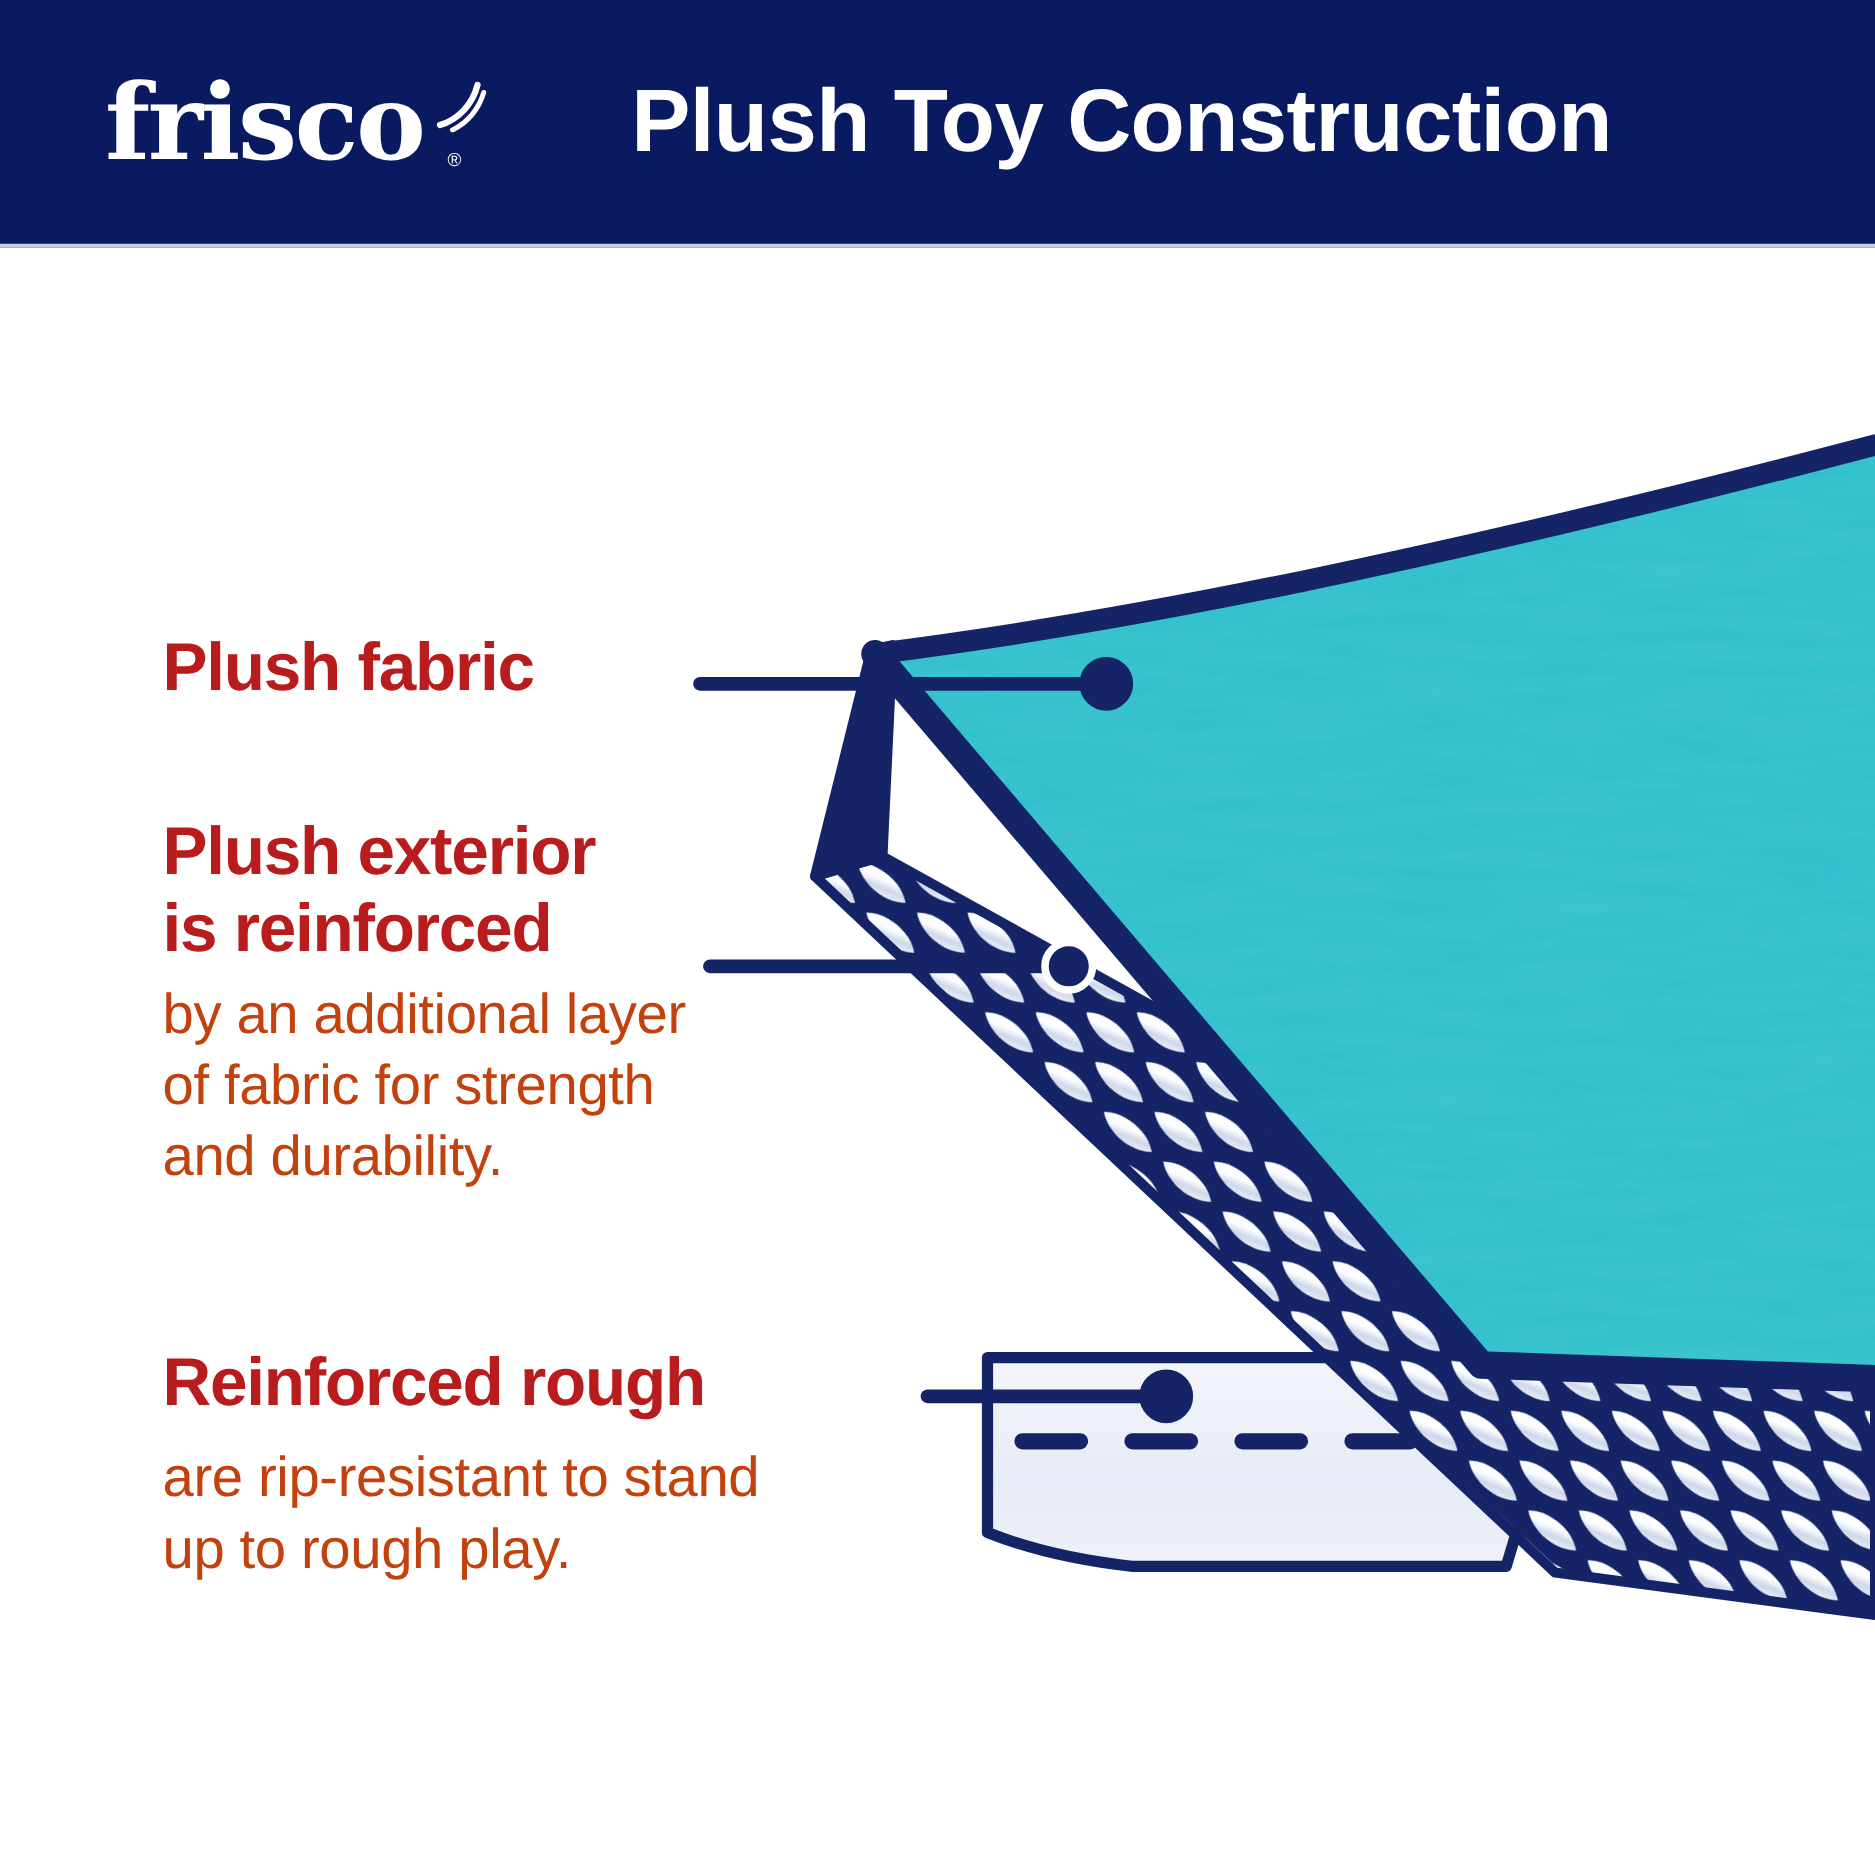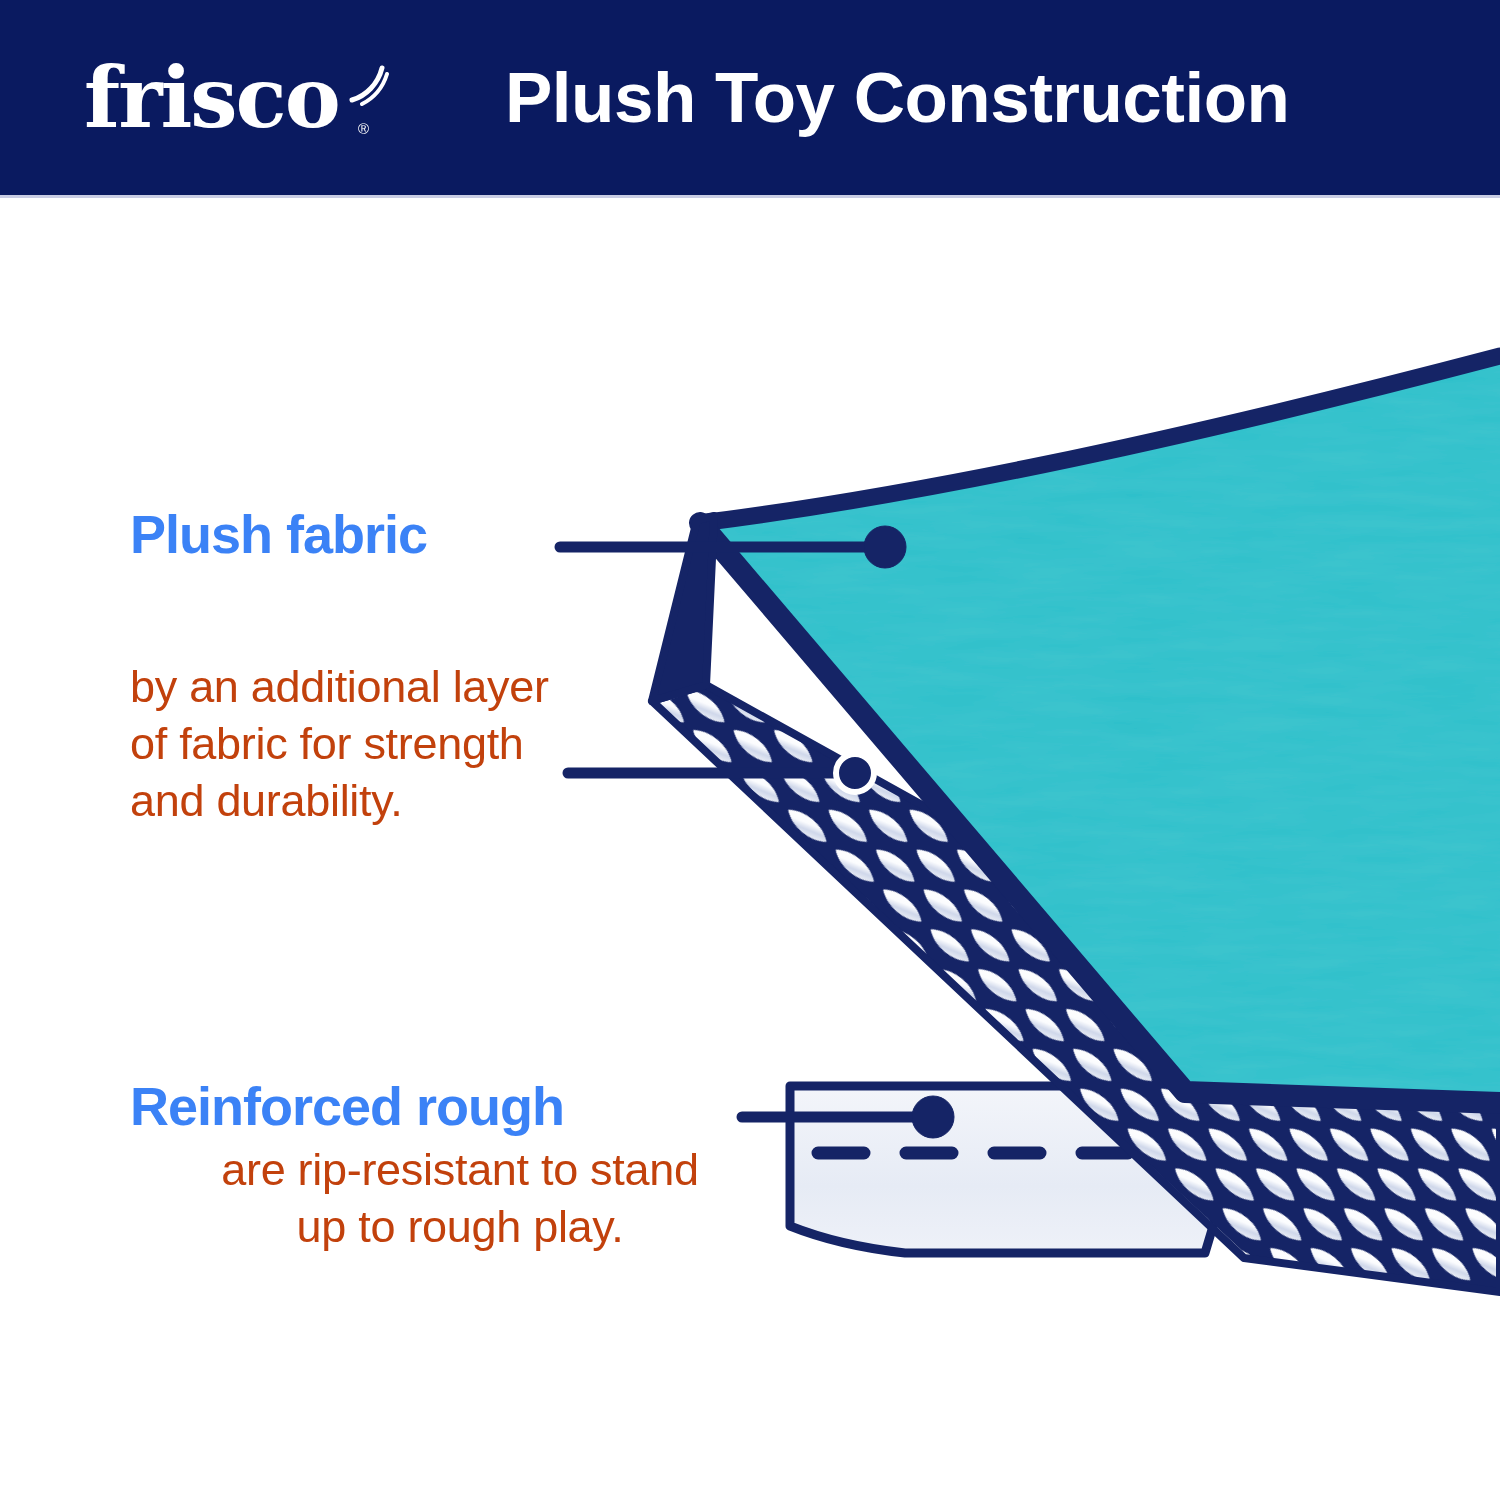--- a/index.html
+++ b/index.html
@@ -85,41 +85,41 @@
   
   .callout {
     position: absolute;
     color: #152466;
   }
   .callout-title {
     font-family: "Liberation Sans", sans-serif;
     font-weight: bold;
     font-size: 54px;
     line-height: 62px;
-    color: #3b82f6;
+    color: #b91c1c;
     letter-spacing: -1px;
     white-space: pre-line;
     margin: 0;
   }
   .callout-body {
     font-family: "Liberation Sans", sans-serif;
     font-weight: normal;
     font-size: 45px;
     line-height: 57px;
     color: #c2410c;
     letter-spacing: -0.3px;
     white-space: pre-line;
     margin: 0;
   }
 
   #callout-plush-fabric   { left: 130px; top: 503px;  width: 430px; }
   #callout-reinforced-ext { left: 130px; top: 650px;  width: 600px; }
   #callout-reinforced-ext .callout-body { margin-top: 8px; }
   #callout-seams          { left: 130px; top: 1075px; width: 660px; }
-  #callout-seams .callout-body { margin-top: 4px; text-align: center; }
+  #callout-seams .callout-body { margin-top: 16px; }
 </style>
 </head>
 <body>
 
 <div id="page">
 
   <div id="header-bar">
 
     <div id="brand-logo">
       <span id="brand-logo-text">frisco</span>
@@ -229,20 +229,22 @@
         <circle cx="933" cy="919" r="21" fill="#152466"></circle>
       </g>
     </g>
   </svg>
 
   <div class="callout" id="callout-plush-fabric">
     <div class="callout-title">Plush fabric</div>
   </div>
 
   <div class="callout" id="callout-reinforced-ext">
+    <div class="callout-title">Plush exterior
+is reinforced</div>
     <div class="callout-body">by an additional layer
 of fabric for strength
 and durability.</div>
   </div>
 
   <div class="callout" id="callout-seams">
     <div class="callout-title">Reinforced rough</div>
     <div class="callout-body">are rip-resistant to stand
 up to rough play.</div>
   </div>

